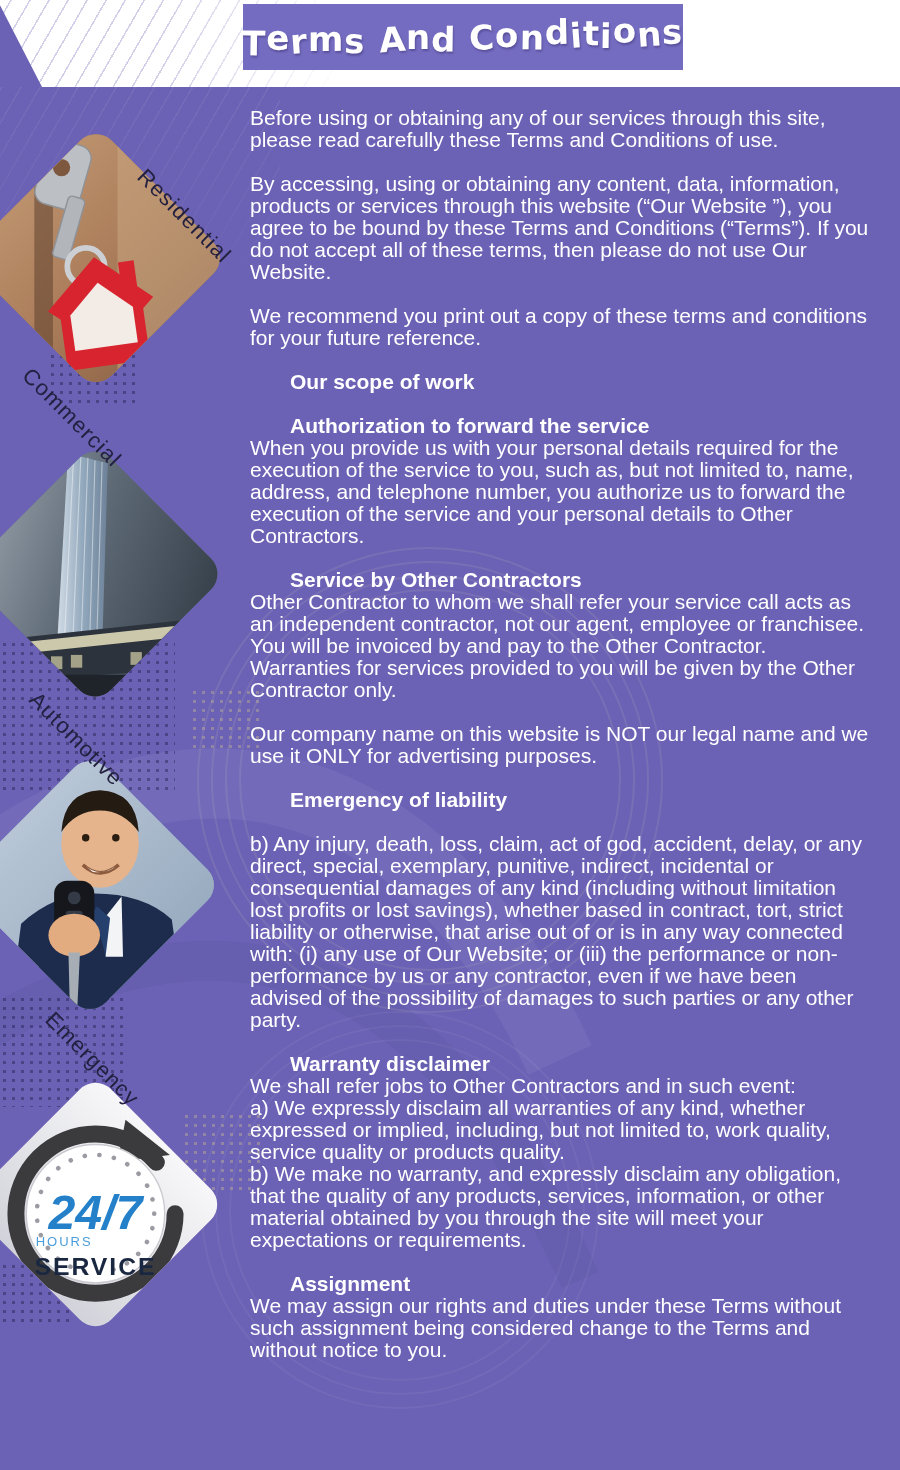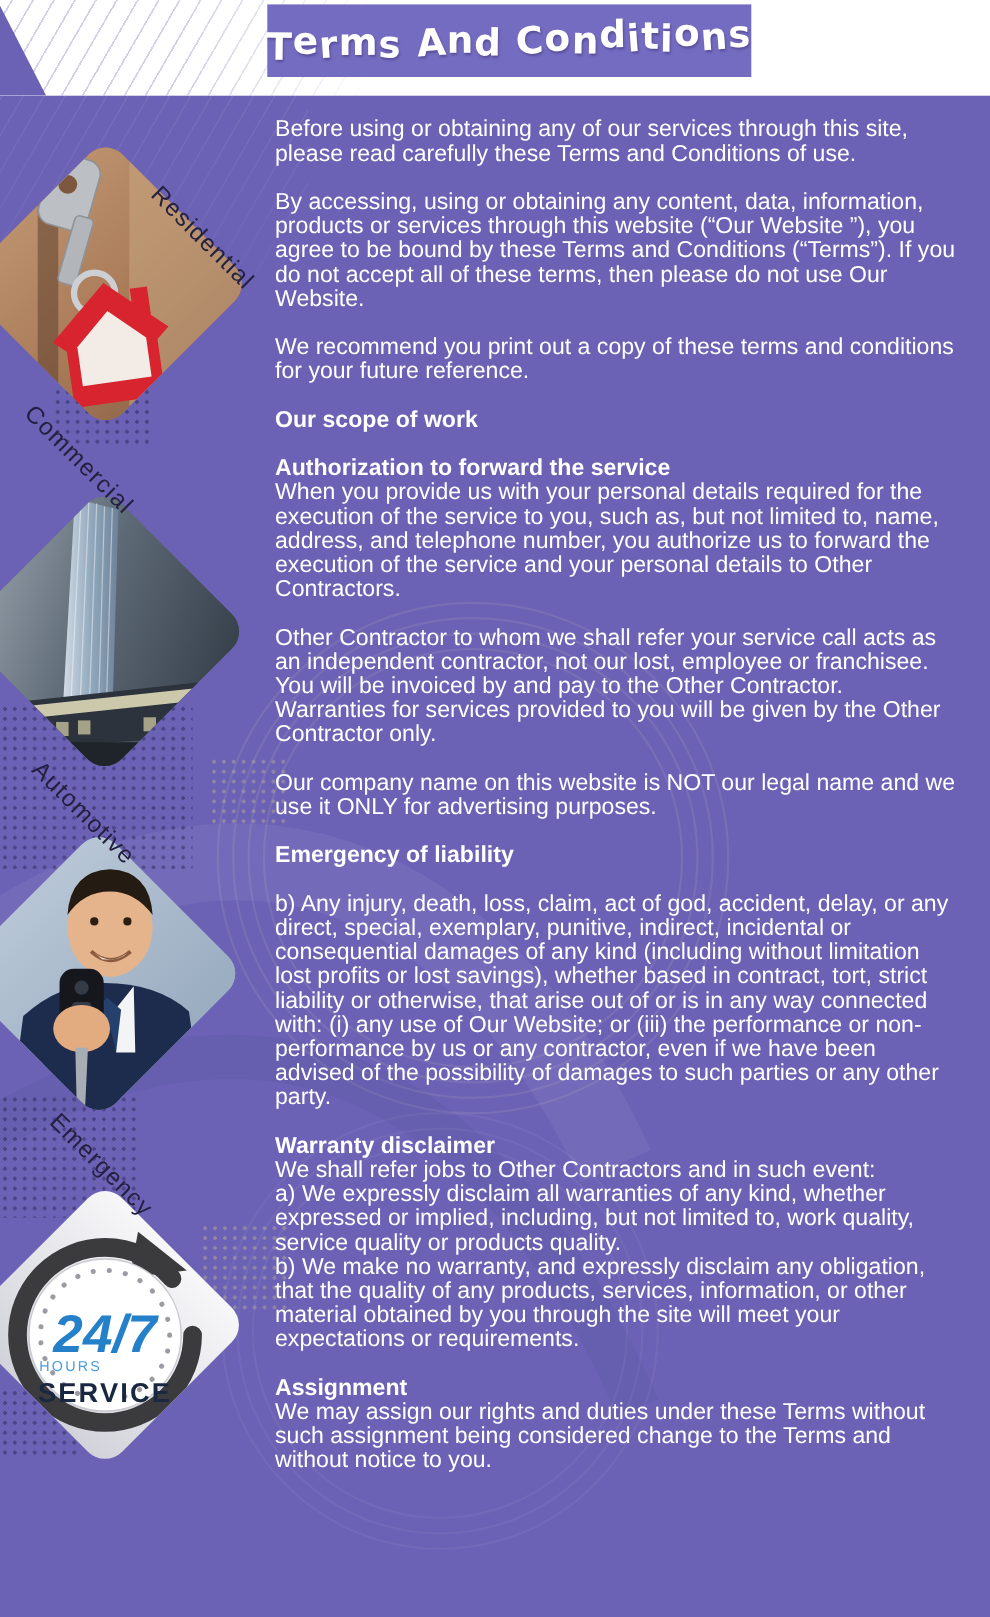--- a/index.html
+++ b/index.html
@@ -64,21 +64,21 @@
   .l2{left:26px;top:359px;}
   .l3{left:33px;top:683px;}
   .l4{left:49px;top:1003px;}
 
   
   .content{
     position:absolute;left:250px;top:107px;width:624px;z-index:2;
     color:#ffffff;font-size:21px;line-height:22px;
   }
   .section{margin-bottom:22px;}
-  .sec-heading{font-weight:bold;}
+  .sec-heading{font-weight:bold;margin-left:40px;}
   .sec-body{white-space:pre-line;}
 </style>
 </head>
 <body>
 
 <div class="stage">
 
   <svg class="waves" width="900" height="1470" viewBox="0 0 900 1470">
     <path d="M -60 900 C 180 700, 420 760, 560 1060" stroke="rgba(255,255,255,0.06)" stroke-width="70" fill="none"></path>
     <path d="M -60 1060 C 200 880, 430 940, 580 1280" stroke="rgba(20,12,70,0.05)" stroke-width="40" fill="none"></path>
@@ -236,21 +236,22 @@
         <div class="sec-body">We recommend you print out a copy of these terms and conditions for your future reference.</div>
       </div>
       <div class="section">
         <div class="sec-heading">Our scope of work</div>
       </div>
       <div class="section">
         <div class="sec-heading">Authorization to forward the service</div>
         <div class="sec-body">When you provide us with your personal details required for the execution of the service to you, such as, but not limited to, name, address, and telephone number, you authorize us to forward the execution of the service and your personal details to Other Contractors.</div>
       </div>
       <div class="section">
-        <div class="sec-body">Other Contractor to whom we shall refer your service call acts as an independent contractor, not our lost, employee or franchisee.
+        <div class="sec-heading">Service by Other Contractors</div>
+        <div class="sec-body">Other Contractor to whom we shall refer your service call acts as an independent contractor, not our agent, employee or franchisee.
 You will be invoiced by and pay to the Other Contractor.
 Warranties for services provided to you will be given by the Other Contractor only.</div>
       </div>
       <div class="section">
         <div class="sec-body">Our company name on this website is NOT our legal name and we use it ONLY for advertising purposes.</div>
       </div>
       <div class="section">
         <div class="sec-heading">Emergency of liability</div>
       </div>
       <div class="section">

